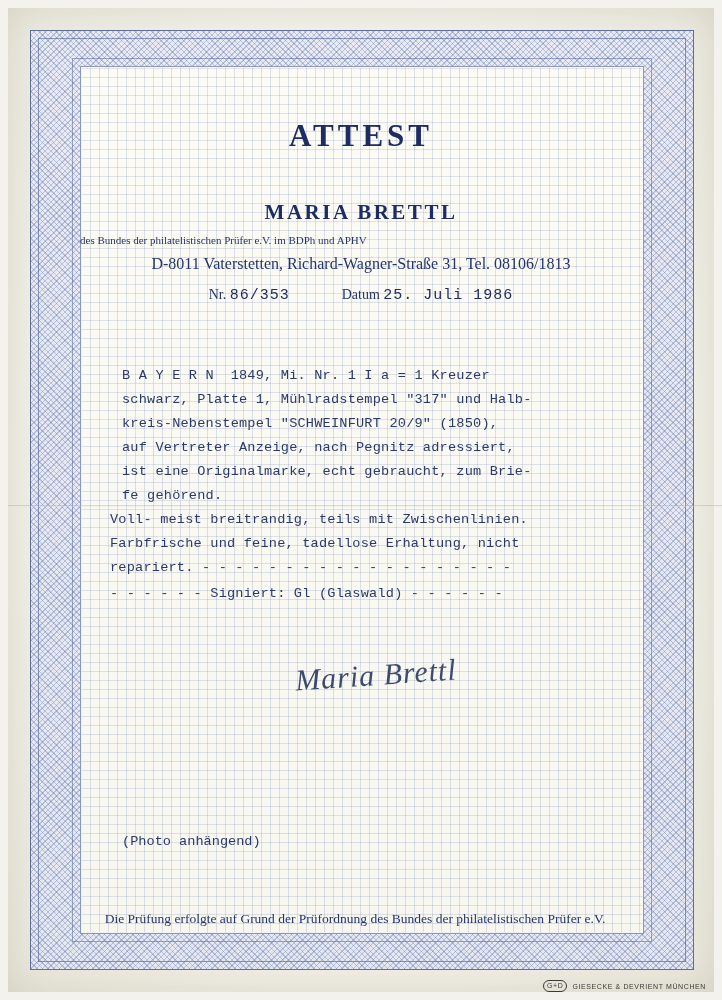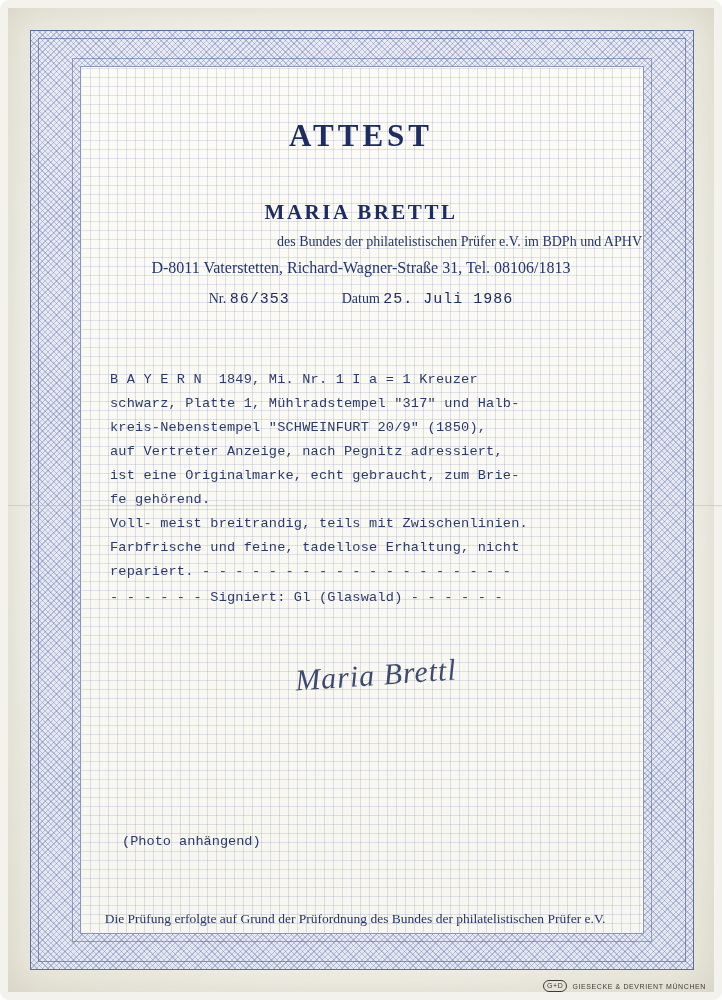--- a/index.html
+++ b/index.html
@@ -12,21 +12,20 @@
     height: 1000px;
     font-family: "Liberation Serif", serif;
     overflow: hidden;
   }
 
   .page {
     position: relative;
     width: 722px;
     height: 1000px;
     background: #f3f2ec;
-    border-radius: 9px;
   }
 
   
   .paper {
     position: absolute;
     left: 8px;
     top: 8px;
     width: 706px;
     height: 984px;
     background:
@@ -117,22 +116,22 @@
     margin-top: 46px;
     color: #1d2c63;
   }
   .expert-role {
     text-align: center;
     font-size: 13.5px;
     margin-top: 5px;
     color: #24356d;
   }
   .assoc {
-    text-align: right;
-    font-size: 14px;
+    text-align: left;
+    font-size: 11px;
     margin-top: 9px;
     color: #24356d;
   }
   .address {
     text-align: center;
     font-size: 16px;
     margin-top: 9px;
     color: #24356d;
   }
 
@@ -153,21 +152,21 @@
 
   .body-block {
     margin: 0 30px;
     font-family: "Liberation Mono", monospace;
     font-size: 13.6px;
     line-height: 24px;
     letter-spacing: 0.2px;
     color: #2b3a6b;
     white-space: pre-wrap;
   }
-  .body-1 { margin-top: 60px; }
+  .body-1 { margin-top: 60px; padding-left: 12px; }
   .body-2 { }
   .body-3 { margin-top: 2px; }
 
   .signature {
     position: absolute;
     left: 215px;
     top: 592px;
     font-family: "Liberation Serif", serif;
     font-style: italic;
     font-size: 30px;

